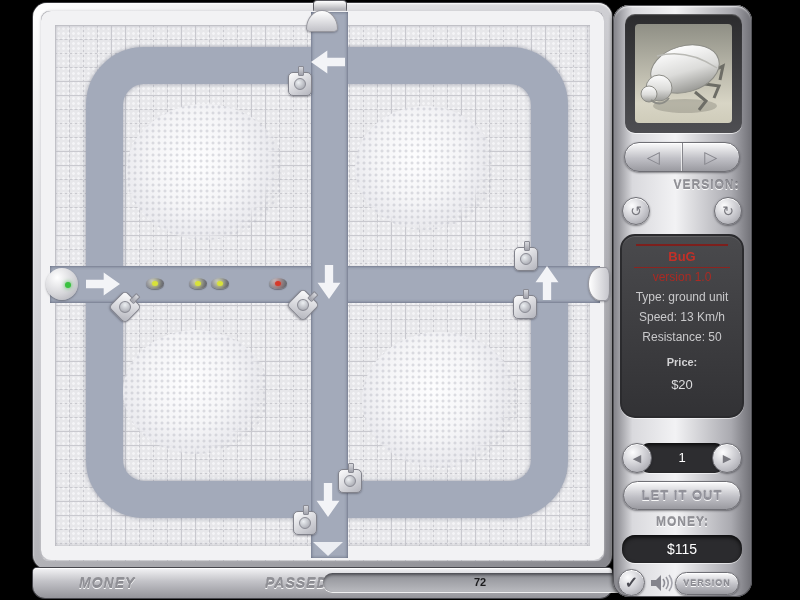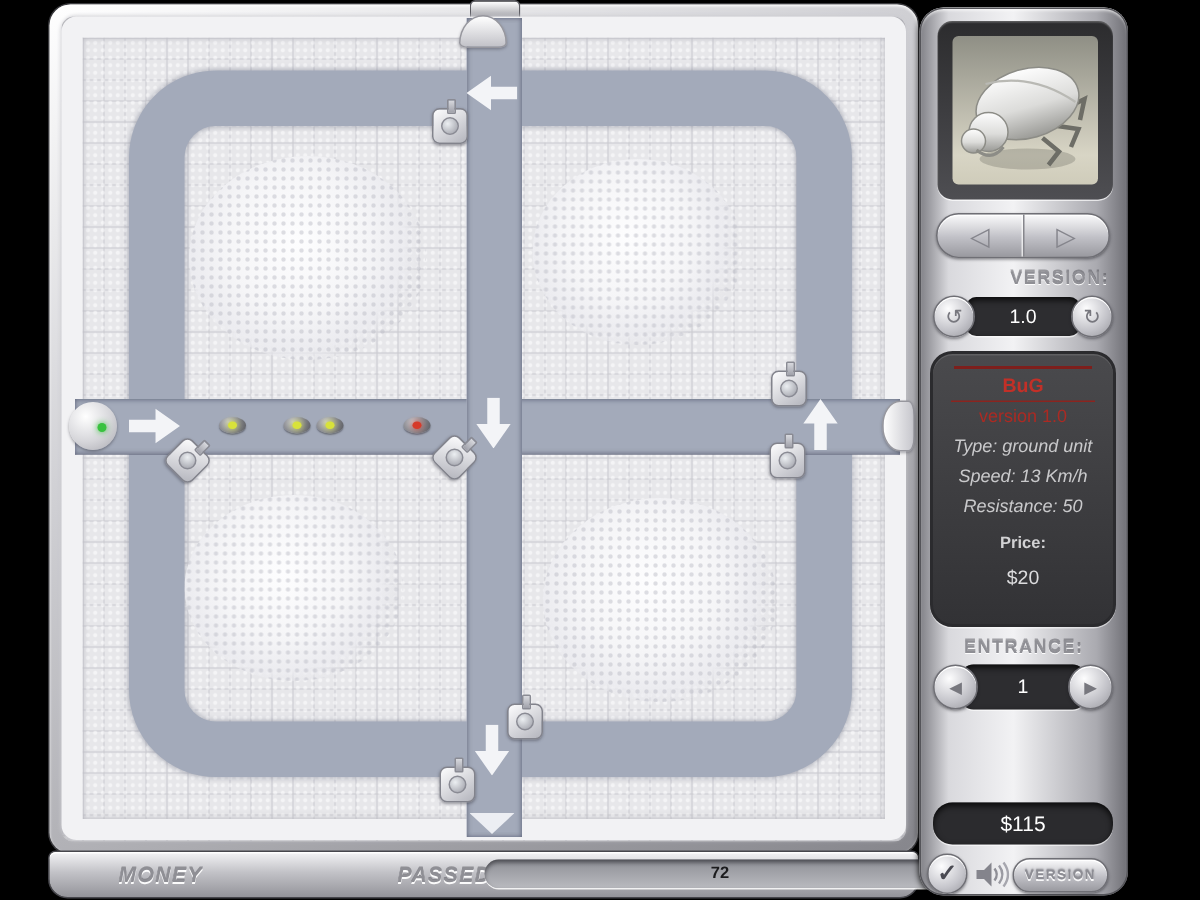--- a/index.html
+++ b/index.html
@@ -125,21 +125,21 @@
   .entrance-spin .c-right{right:0;}
 
   .info-panel{left:7px;top:229px;width:124px;height:184px;border-radius:15px;
     background:linear-gradient(#4a4a4d,#323235);border:2px solid #2b2b2e;
     box-shadow:0 1px 0 rgba(255,255,255,.55), inset 0 1px 0 rgba(255,255,255,.12);
     display:flex;flex-direction:column;align-items:center;font-size:12px;color:#c9c9cb;}
   .red-line{width:92px;height:2px;background:#7d1f1c;margin-top:8px;}
   .info-name{margin-top:3px;font-size:13px;font-weight:bold;color:#c23028;}
   .red-hr{width:96px;height:1px;background:#8c241f;margin-top:3px;}
   .info-version{margin-top:2px;font-size:12px;color:#ab2a23;}
-  .info-row{margin-top:6px;font-style:italic;}
+  .info-row{margin-top:6px;}
   .info-price-label{margin-top:12px;font-size:11px;font-weight:bold;color:#d2d2d4;}
   .info-price{margin-top:9px;font-size:13px;color:#dcdcde;}
 
   .release-btn{left:10px;top:476px;width:118px;height:29px;text-align:center;line-height:27px;
     font-size:13px;font-weight:bold;letter-spacing:1px;color:#91919a;
     text-shadow:0 1px 0 rgba(255,255,255,.9), 0 -1px 1px rgba(70,70,78,.55);}
   .money-field{left:9px;top:530px;width:120px;height:28px;border-radius:13px;background:#2b2b2e;
     box-shadow:inset 0 2px 4px rgba(0,0,0,.8), 0 1px 0 rgba(255,255,255,.6);
     color:#fff;font-size:14px;text-align:center;line-height:28px;}
 
@@ -250,45 +250,45 @@
       </div>
     </div>
 
     <div class="metal-btn prevnext">
       <div class="pn-half">◁</div>
       <div class="pn-half">▷</div>
     </div>
 
     <div class="side-label emboss lbl-version">VERSION:</div>
     <div class="spin version-spin">
-      <div class="spin-dark">1.0</div>
       <div class="spin-circle c-left">↺</div>
       <div class="spin-circle c-right">↻</div>
     </div>
 
     <div class="info-panel">
       <div class="red-line"></div>
       <div class="info-name">BuG</div>
       <div class="red-hr"></div>
       <div class="info-version">version 1.0</div>
       <div class="info-row">Type: ground unit</div>
       <div class="info-row">Speed: 13 Km/h</div>
       <div class="info-row">Resistance: 50</div>
       <div class="info-price-label">Price:</div>
       <div class="info-price">$20</div>
     </div>
 
-    <div class="side-label emboss lbl-entrance">ENTRANCE:</div>
     <div class="spin entrance-spin">
       <div class="spin-dark">1</div>
       <div class="spin-circle c-left">◀</div>
       <div class="spin-circle c-right">▶</div>
     </div>
 
-
+    <div class="metal-btn release-btn">LET IT OUT</div>
+
+    <div class="side-label emboss lbl-money">MONEY:</div>
     <div class="money-field">$115</div>
 
     <div class="check-btn">✓</div>
     <div class="speaker">
       <svg width="24" height="20" viewBox="0 0 24 20">
         <polygon points="2,7 7,7 12,2 12,18 7,13 2,13" fill="#84848c"></polygon>
         <path d="M14 6 q3 4 0 8" fill="none" stroke="#8e8e96" stroke-width="1.6"></path>
         <path d="M17 4 q4.5 6 0 12" fill="none" stroke="#9a9aa2" stroke-width="1.6"></path>
         <path d="M20 2 q6 8 0 16" fill="none" stroke="#a6a6ae" stroke-width="1.6"></path>
       </svg>

